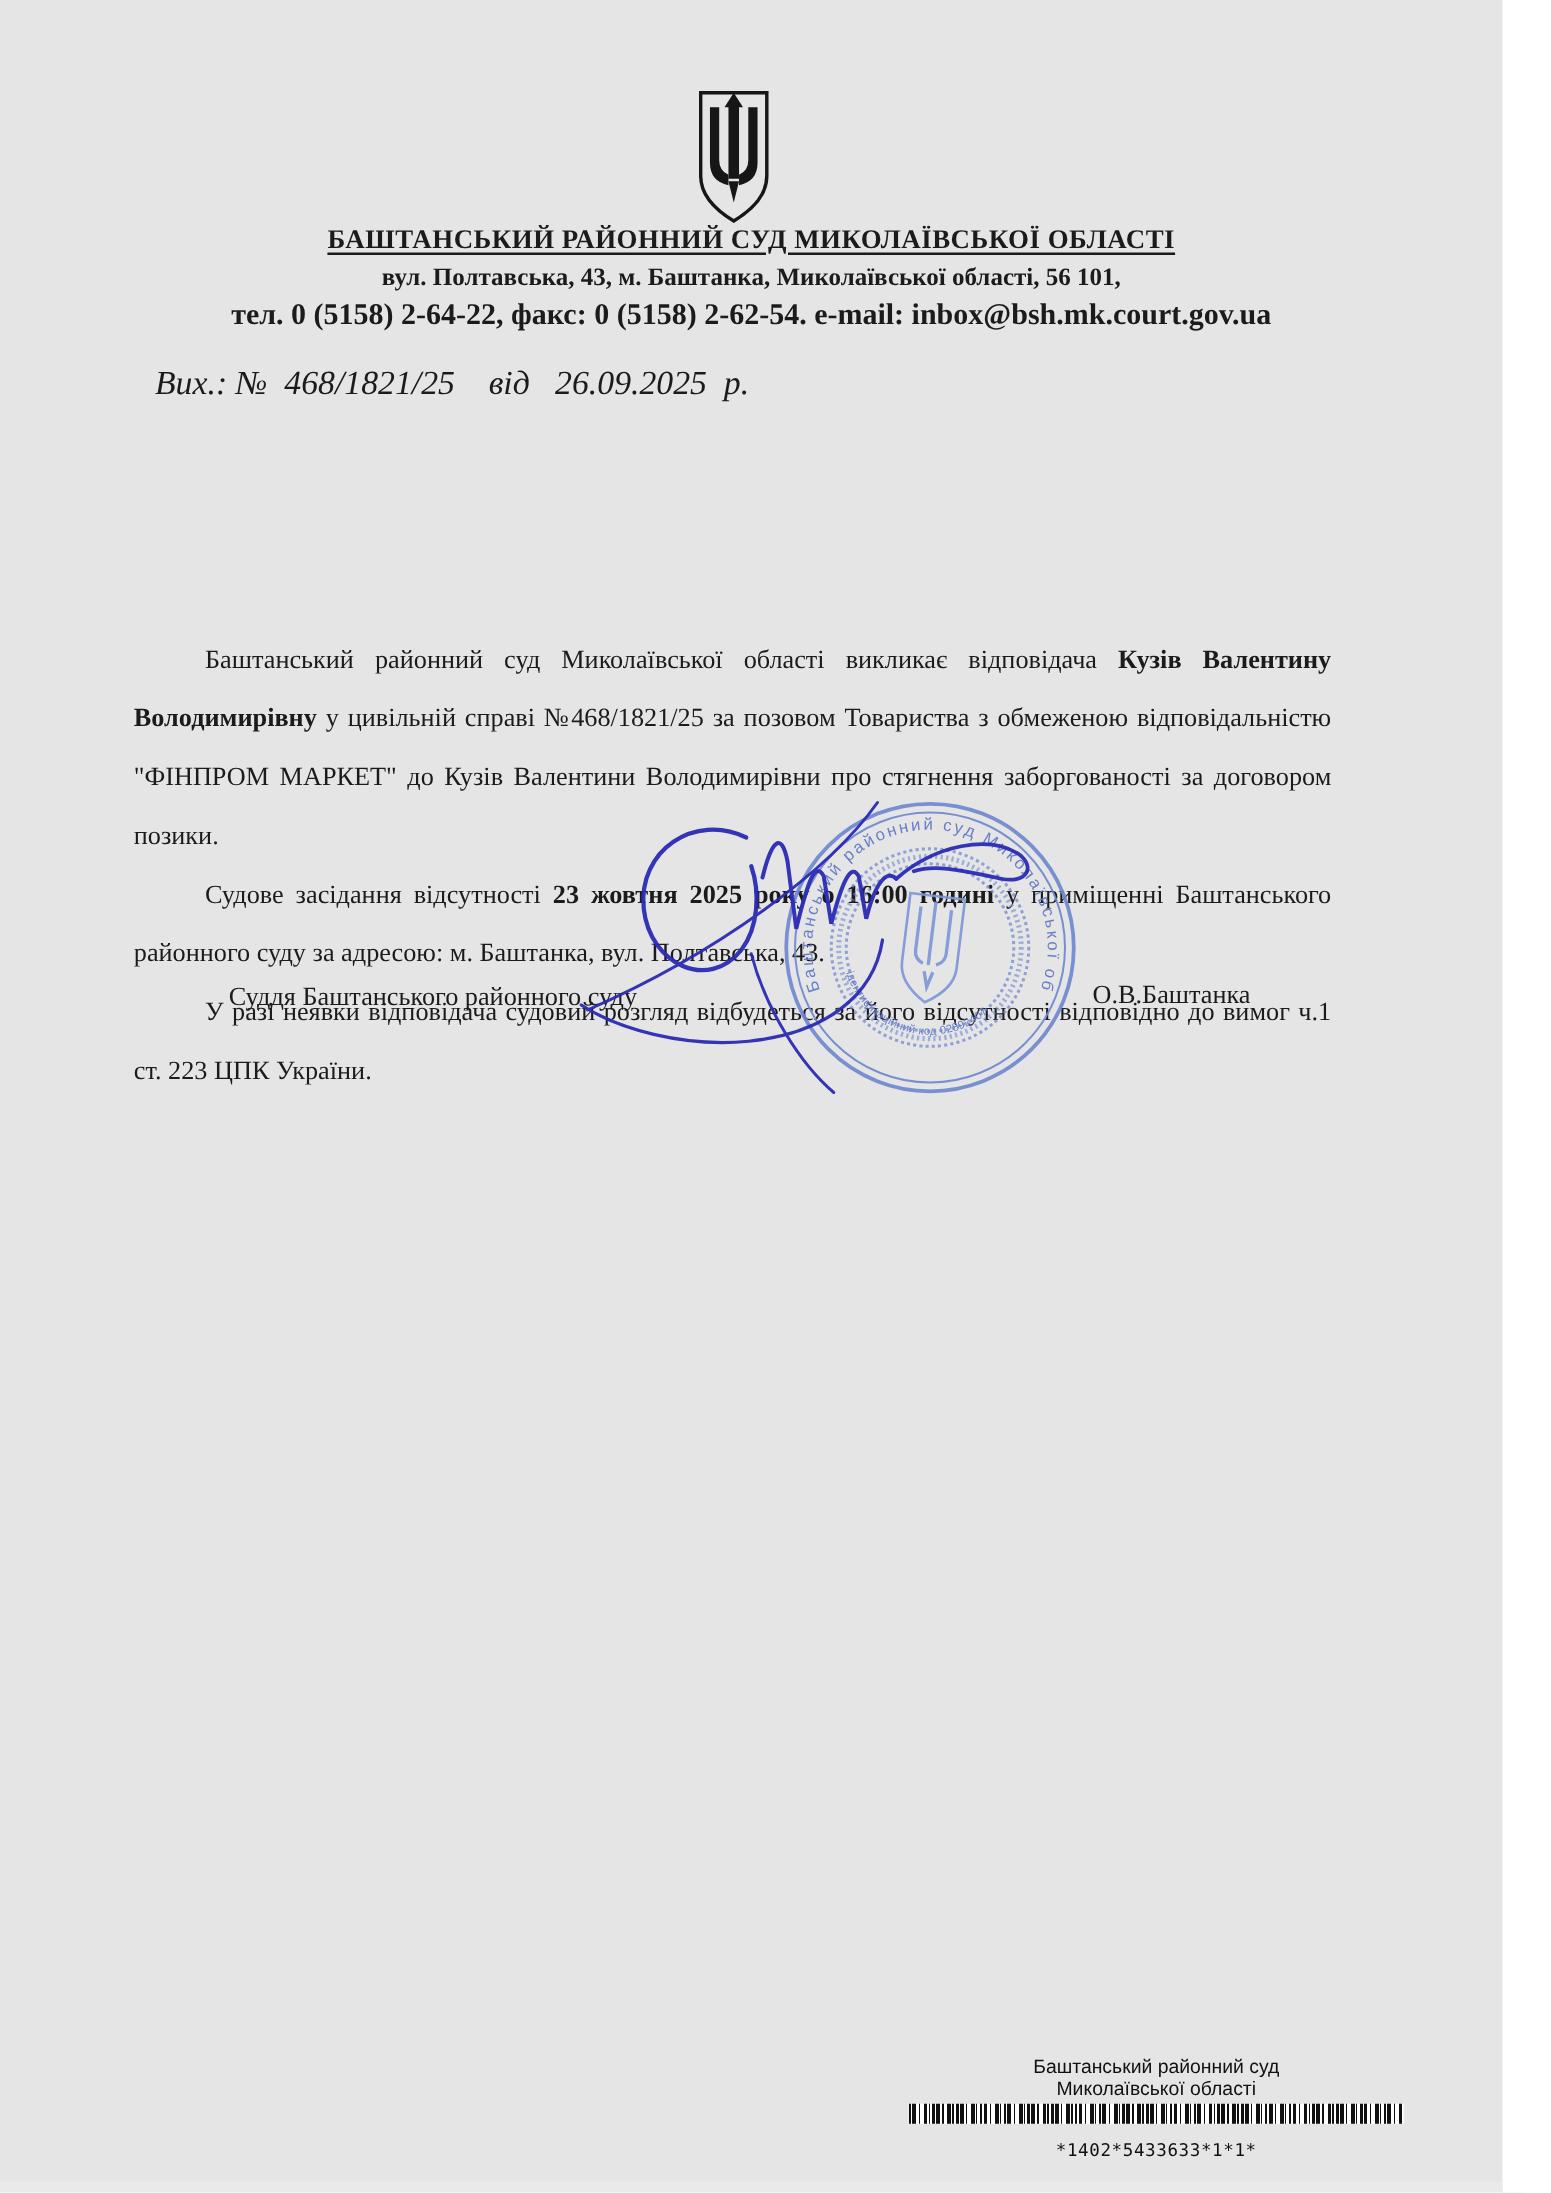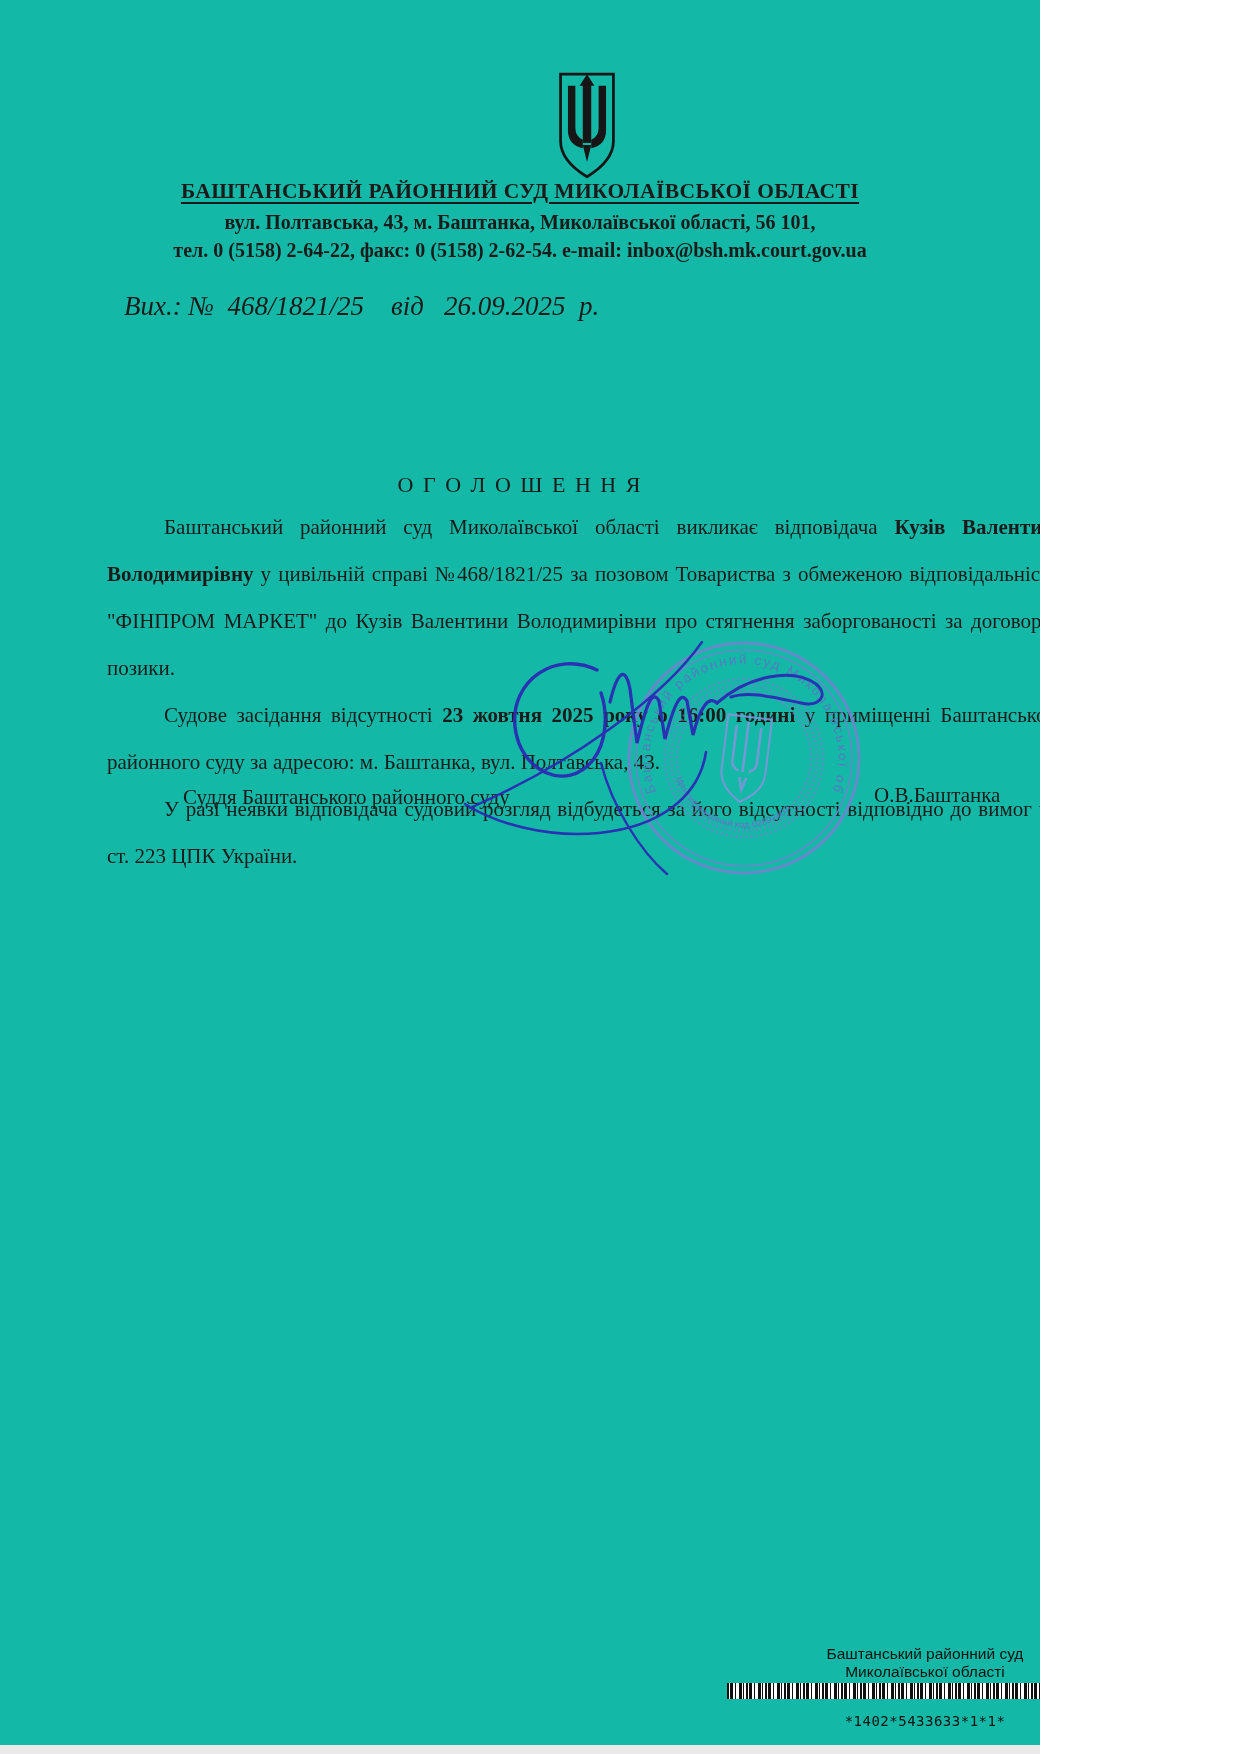--- a/index.html
+++ b/index.html
@@ -1,28 +1,28 @@
 <!DOCTYPE html>
 <html><head>
 <meta charset="utf-8">
 <style>
   html,body{margin:0;padding:0;background:#ffffff;}
   .page{
-    position:relative;width:1040px;height:1754px;background:#14b8a6;
+    position:relative;width:1202px;height:1754px;background:#e5e5e5;
     font-family:"Liberation Serif",serif;color:#1b1b1b;overflow:hidden;text-decoration:underline;
   }
   .abs{position:absolute;}
   .centered{left:0;right:0;text-align:center;}
 
   .emblem{left:553px;top:71px;width:68px;height:110px;}
 
   .court-name{top:179px;font-size:21.5px;font-weight:bold;letter-spacing:.4px;}
   .court-name span{text-decoration:underline;text-underline-offset:4px;text-decoration-thickness:2px;}
   .addr-line{top:211px;font-size:20px;font-weight:bold;}
-  .contacts-line{top:239px;font-size:20px;font-weight:bold;}
+  .contacts-line{top:239px;font-size:24px;font-weight:bold;}
 
   .ref-line{left:124px;top:291px;font-size:27px;font-style:italic;white-space:pre;}
 
   .doc-title{top:472px;font-size:22px;letter-spacing:2px;}
 
   .body-text{left:107px;top:504px;width:958px;font-size:21px;line-height:47px;text-align:justify;}
   .body-text p{margin:0;text-indent:57px;}
 
   .sig-label{left:183px;top:785px;font-size:21px;}
   .judge-name{left:874px;top:783px;font-size:21px;}
@@ -59,21 +59,20 @@
   </svg>
 
   <div class="abs centered court-name">
     <span>БАШТАНСЬКИЙ РАЙОННИЙ СУД МИКОЛАЇВСЬКОЇ ОБЛАСТІ</span>
   </div>
   <div class="abs centered addr-line">вул. Полтавська, 43, м. Баштанка, Миколаївської області, 56 101,</div>
   <div class="abs centered contacts-line">тел. 0 (5158) 2-64-22, факс: 0 (5158) 2-62-54. e-mail: inbox@bsh.mk.court.gov.ua</div>
 
   <div class="abs ref-line">Вих.: №  468/1821/25    від   26.09.2025  р.</div>
 
-  <div class="abs centered doc-title">О Г О Л О Ш Е Н Н Я</div>
 
   <div class="abs body-text">
     <p><span>Баштанський районний суд Миколаївської області викликає відповідача </span><b>Кузів Валентину Володимирівну</b><span> у цивільній справі №468/1821/25 за позовом Товариства з обмеженою відповідальністю "ФІНПРОМ МАРКЕТ" до Кузів Валентини Володимирівни про стягнення заборгованості за договором позики.</span></p>
     <p><span>Судове засідання відсутності </span><b>23 жовтня 2025 року о 16:00 годині</b><span> у приміщенні Баштанського районного суду за адресою: м. Баштанка, вул. Полтавська, 43.</span></p>
     <p>У разі неявки відповідача судовий розгляд відбудеться за його відсутності відповідно до вимог ч.1 ст. 223 ЦПК України.</p>
   </div>
 
   <div class="abs sig-label">Суддя Баштанського  районного суду</div>
   <div class="abs judge-name">О.В.Баштанка</div>
 

